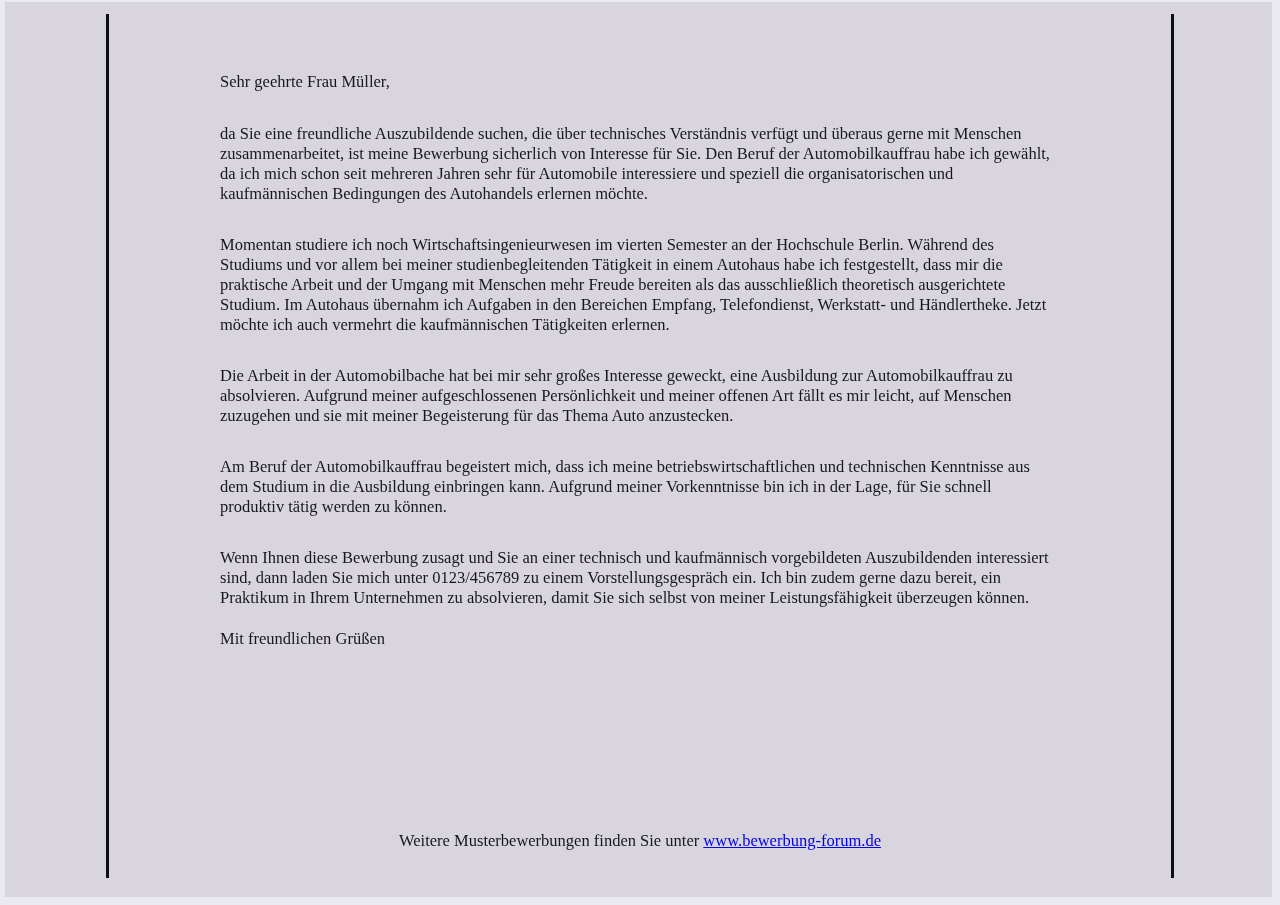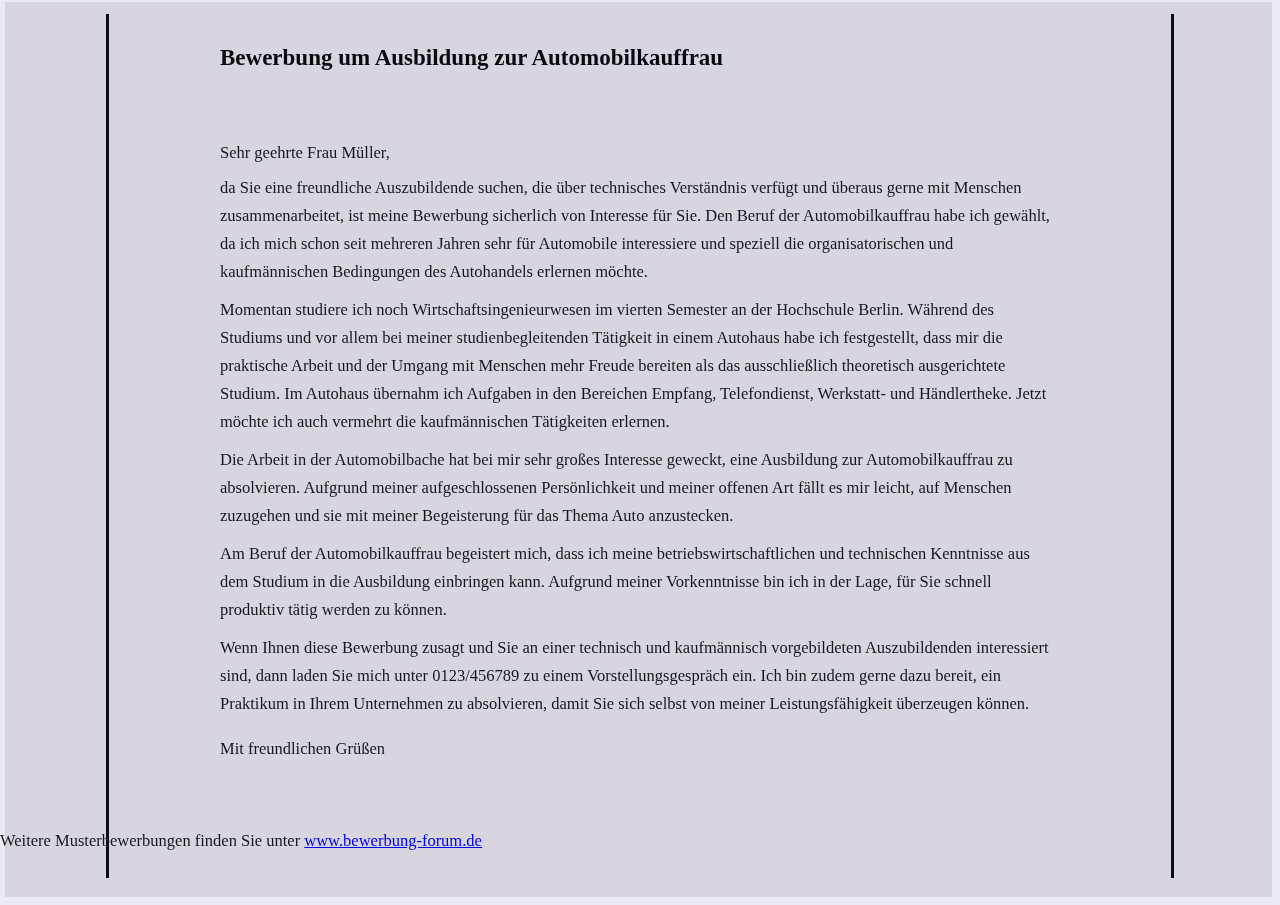--- a/index.html
+++ b/index.html
@@ -49,55 +49,54 @@
     line-height: 27px;
     font-weight: bold;
     color: #0a0a0f;
   }
   .salutation {
     margin: 72px 0 0 0;
     font-size: 16.5px;
     line-height: 20.8px;
   }
   .para {
-    margin: 10px 0 0 0;
+    margin: 31px 0 0 0;
     font-size: 16.5px;
-    line-height: 28px;
+    line-height: 20px;
   }
   .closing {
     margin: 20.8px 0 0 0;
     font-size: 16.5px;
     line-height: 20.8px;
   }
   .footer {
     position: absolute;
     left: 0;
     top: 831px;
     width: 1280px;
-    text-align: left;
+    text-align: center;
     font-size: 16.5px;
     line-height: 20.8px;
     color: #17171d;
     z-index: 2;
   }
   .footer a {
     color: #0000ee;
     text-decoration: underline;
   }
 </style>
 </head>
 <body>
 
 <div class="page"></div>
 
 <div class="rule rule-left"></div>
 <div class="rule rule-right"></div>
 
 <div class="content">
-  <h1 class="title">Bewerbung um Ausbildung zur Automobilkauffrau</h1>
   <p class="salutation">Sehr geehrte Frau Müller,</p>
   <p class="para">da Sie eine freundliche Auszubildende suchen, die über technisches Verständnis verfügt und überaus gerne mit Menschen zusammenarbeitet, ist meine Bewerbung sicherlich von Interesse für Sie. Den Beruf der Automobilkauffrau habe ich gewählt, da ich mich schon seit mehreren Jahren sehr für Automobile interessiere und speziell die organisatorischen und kaufmännischen Bedingungen des Autohandels erlernen möchte.</p>
   <p class="para">Momentan studiere ich noch Wirtschaftsingenieurwesen im vierten Semester an der Hochschule Berlin. Während des Studiums und vor allem bei meiner studienbegleitenden Tätigkeit in einem Autohaus habe ich festgestellt, dass mir die praktische Arbeit und der Umgang mit Menschen mehr Freude bereiten als das ausschließlich theoretisch ausgerichtete Studium. Im Autohaus übernahm ich Aufgaben in den Bereichen Empfang, Telefondienst, Werkstatt- und Händlertheke. Jetzt möchte ich auch vermehrt die kaufmännischen Tätigkeiten erlernen.</p>
   <p class="para">Die Arbeit in der Automobilbache hat bei mir sehr großes Interesse geweckt, eine Ausbildung zur Automobilkauffrau zu absolvieren. Aufgrund meiner aufgeschlossenen Persönlichkeit und meiner offenen Art fällt es mir leicht, auf Menschen zuzugehen und sie mit meiner Begeisterung für das Thema Auto anzustecken.</p>
   <p class="para">Am Beruf der Automobilkauffrau begeistert mich, dass ich meine betriebswirtschaftlichen und technischen Kenntnisse aus dem Studium in die Ausbildung einbringen kann. Aufgrund meiner Vorkenntnisse bin ich in der Lage, für Sie schnell produktiv tätig werden zu können.</p>
   <p class="para">Wenn Ihnen diese Bewerbung zusagt und Sie an einer technisch und kaufmännisch vorgebildeten Auszubildenden interessiert sind, dann laden Sie mich unter 0123/456789 zu einem Vorstellungsgespräch ein. Ich bin zudem gerne dazu bereit, ein Praktikum in Ihrem Unternehmen zu absolvieren, damit Sie sich selbst von meiner Leistungsfähigkeit überzeugen können.</p>
   <p class="closing">Mit freundlichen Grüßen</p>
 </div>
 
 <div class="footer">

